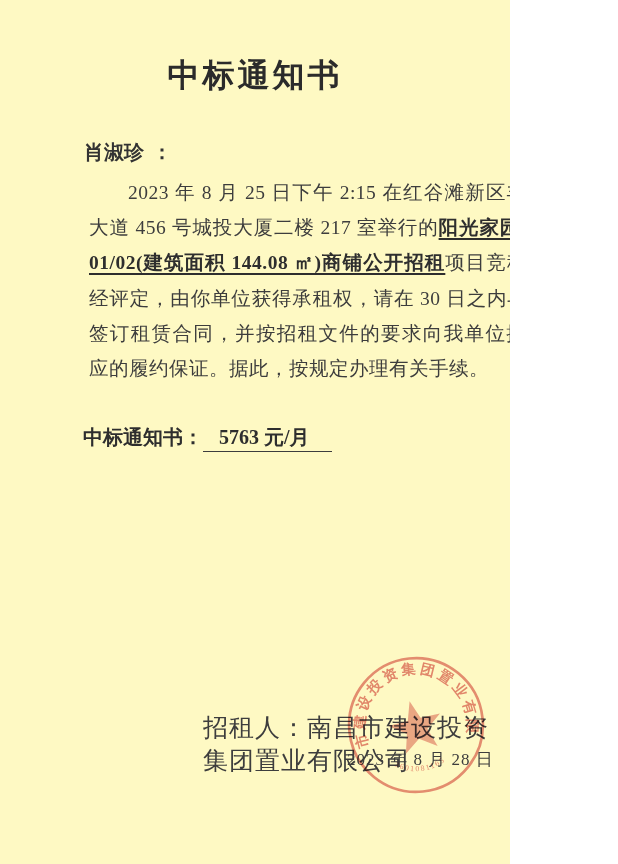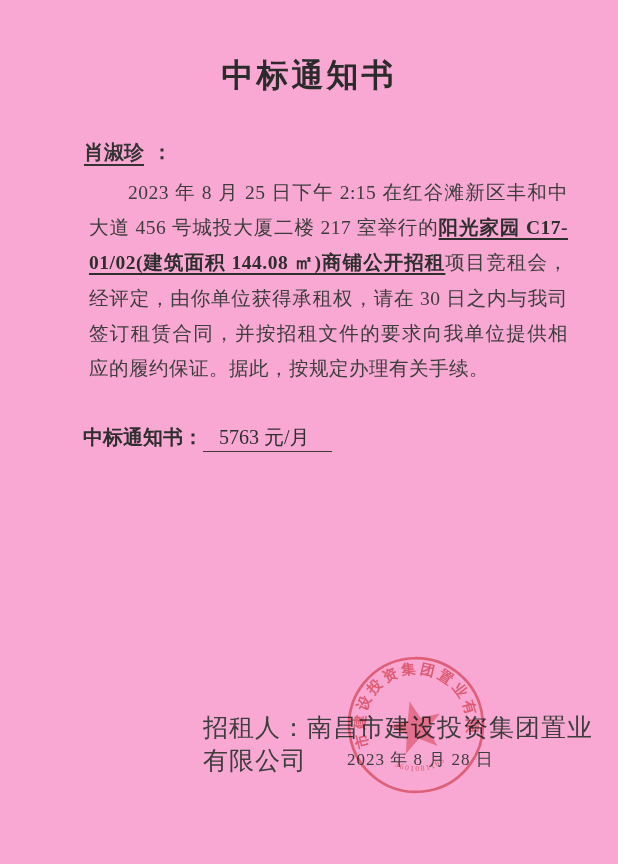--- a/index.html
+++ b/index.html
@@ -1,20 +1,20 @@
 <!DOCTYPE html>
 <html><head>
 <meta charset="utf-8">
 <style>
   html, body { margin: 0; padding: 0; background: #ffffff; }
   .page {
     position: relative;
-    width: 618px;
+    width: 510px;
     height: 864px;
-    background: #f9a8d4;
+    background: #fef9c3;
     overflow: hidden;
     font-family: "Liberation Serif", "DejaVu Serif", serif;
     color: #3d3d3d;
   }
   .doc-title {
     position: absolute;
     top: 54px; left: 0; right: 0;
     margin: 0;
     text-align: center;
     font-size: 32px;
@@ -23,21 +23,20 @@
     letter-spacing: 3px;
   }
   .salutation {
     position: absolute;
     top: 139px; left: 84px;
     font-size: 20px;
     font-weight: bold;
     color: #333;
   }
   .salutation .name {
-    text-decoration: underline;
     text-underline-offset: 5px;
     text-decoration-thickness: 1.5px;
     padding-right: 8px;
   }
   .body-block {
     position: absolute;
     left: 89px;
     width: 479px;
     font-size: 19.5px;
     line-height: 35.2px;
@@ -55,21 +54,21 @@
     text-decoration-thickness: 1.5px;
   }
   .result-line {
     position: absolute;
     top: 424px; left: 83px;
     font-size: 20px;
     font-weight: bold;
     color: #2e2e2e;
   }
   .result-line .value {
-    font-weight: normal;
+    font-weight: bold;
     border-bottom: 1.6px solid #3d3d3d;
     padding: 0 22px 3px 16px;
     white-space: pre;
   }
   .para2 { top: 495px; }
   .single-line { margin: 0; text-indent: 2em; }
   .signature-lessor {
     position: absolute;
     top: 711px; left: 203px;
     font-size: 25px;

